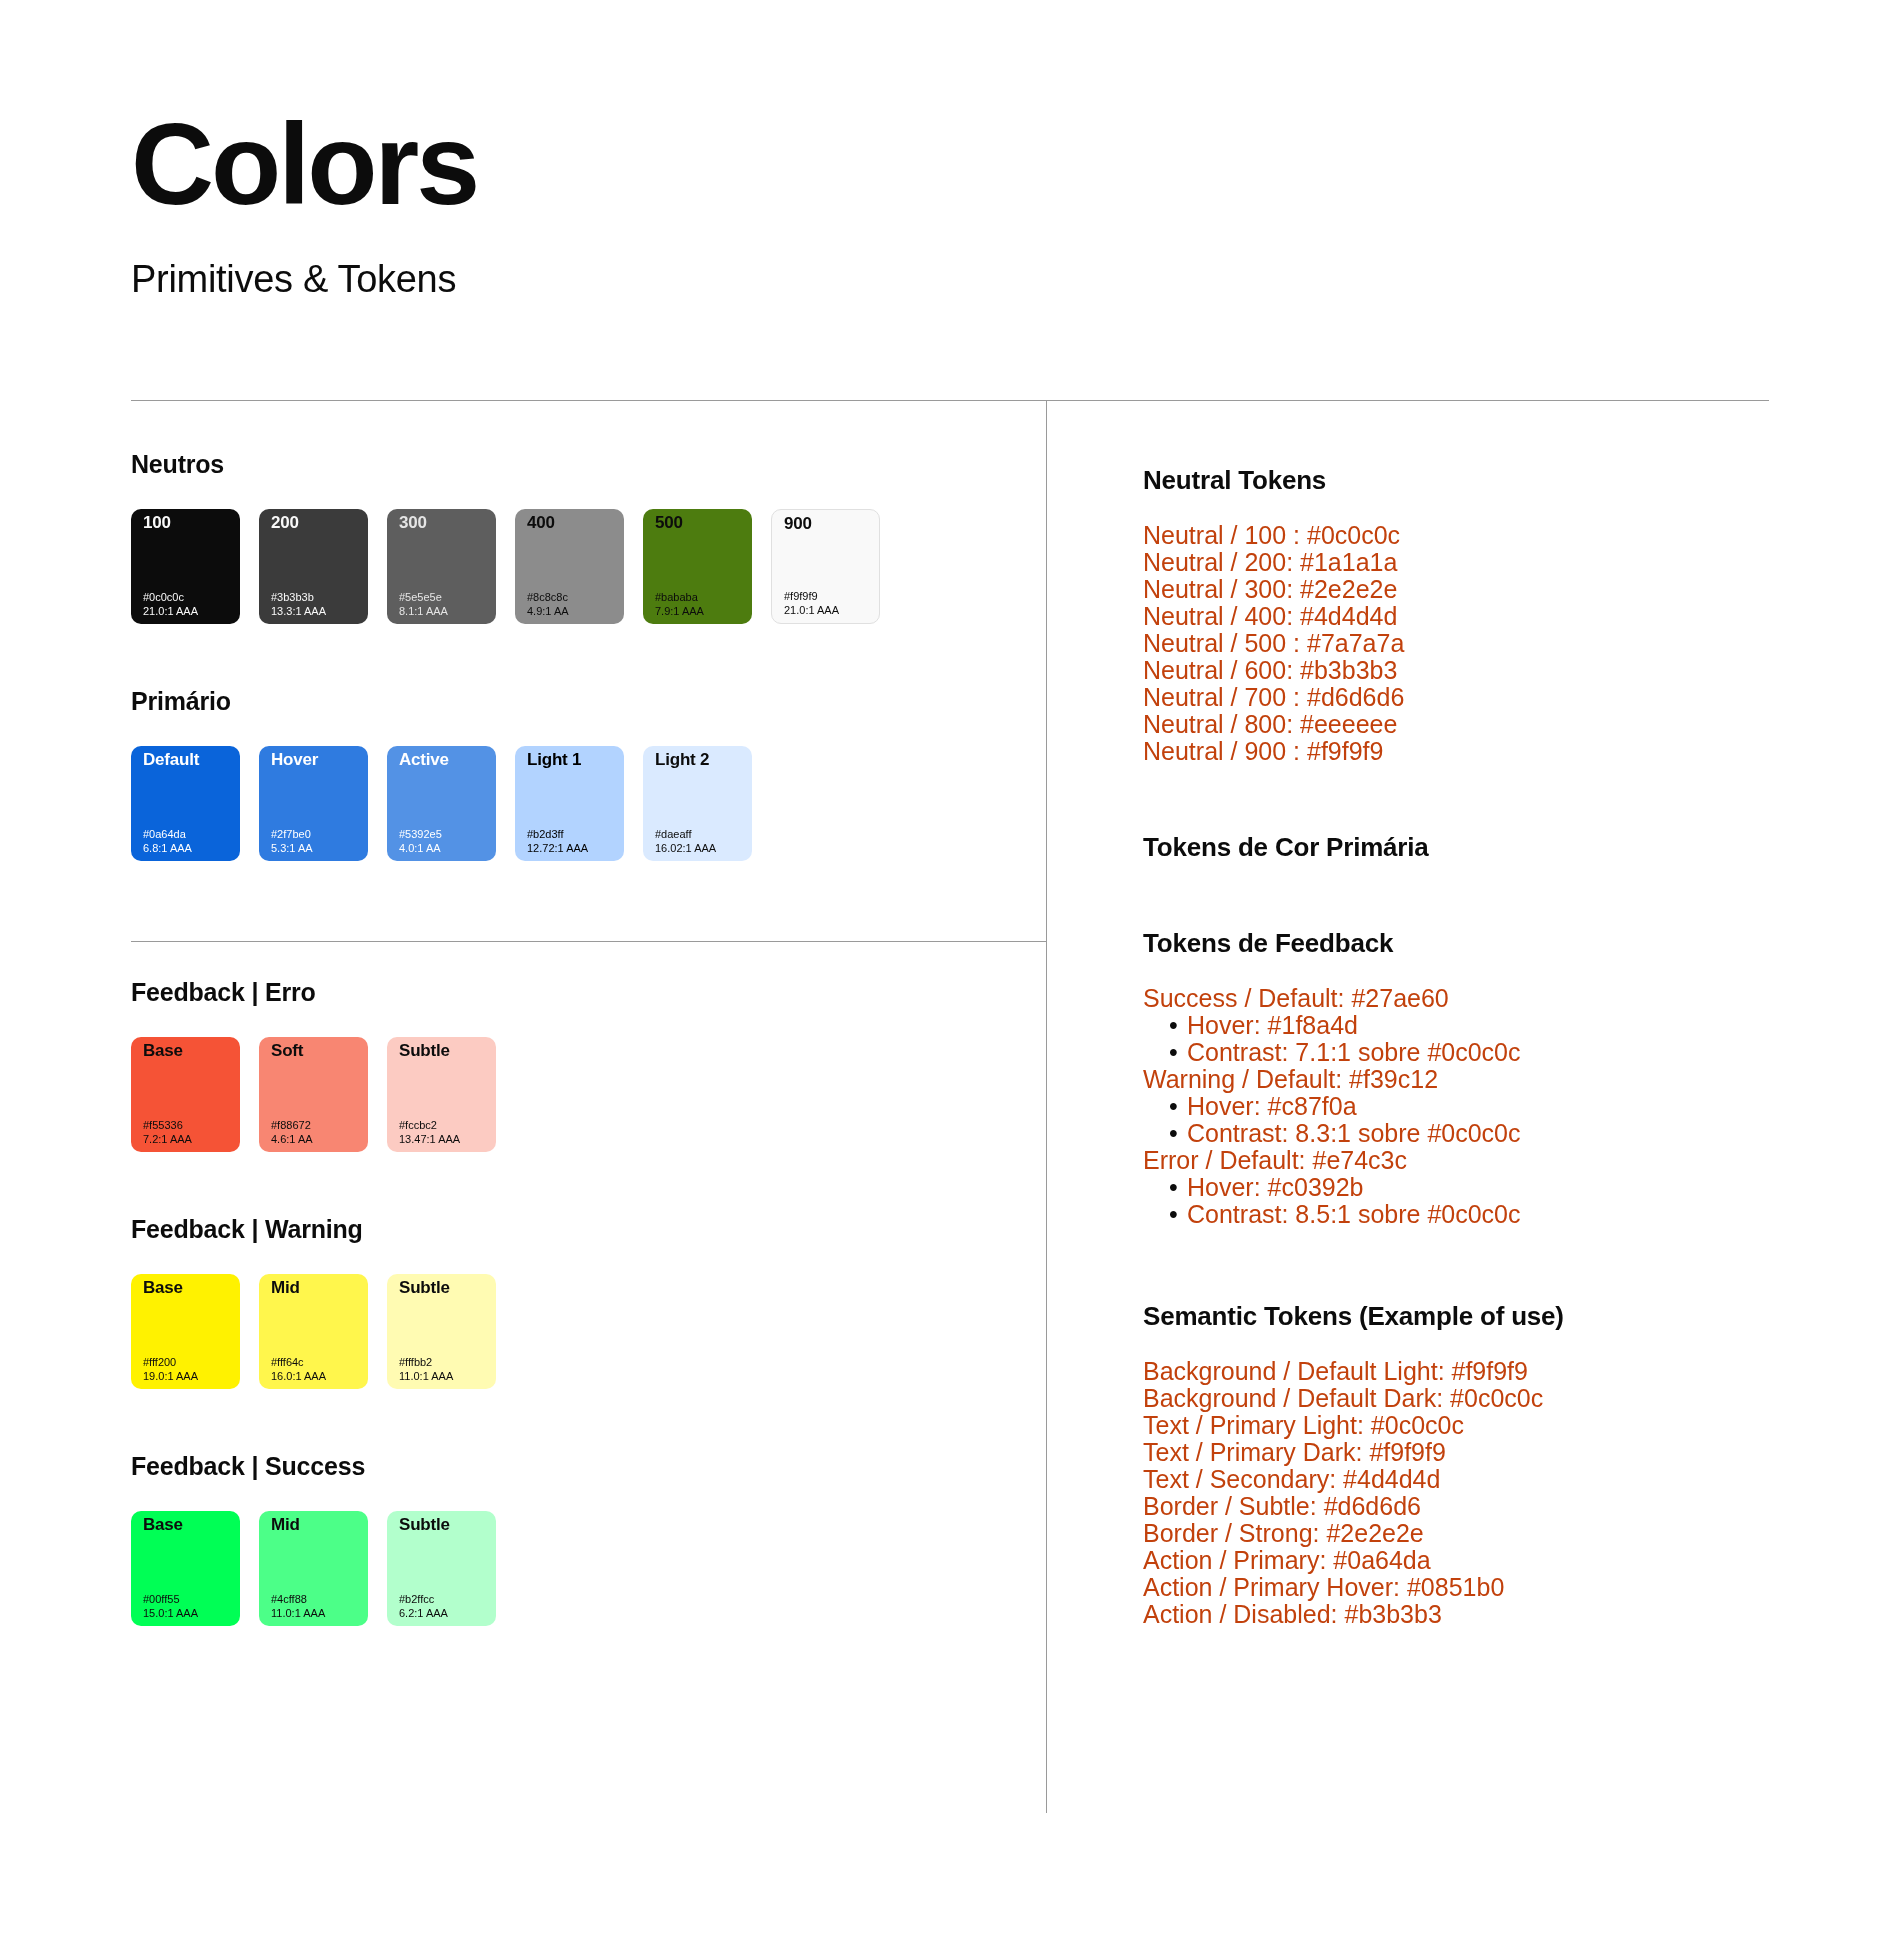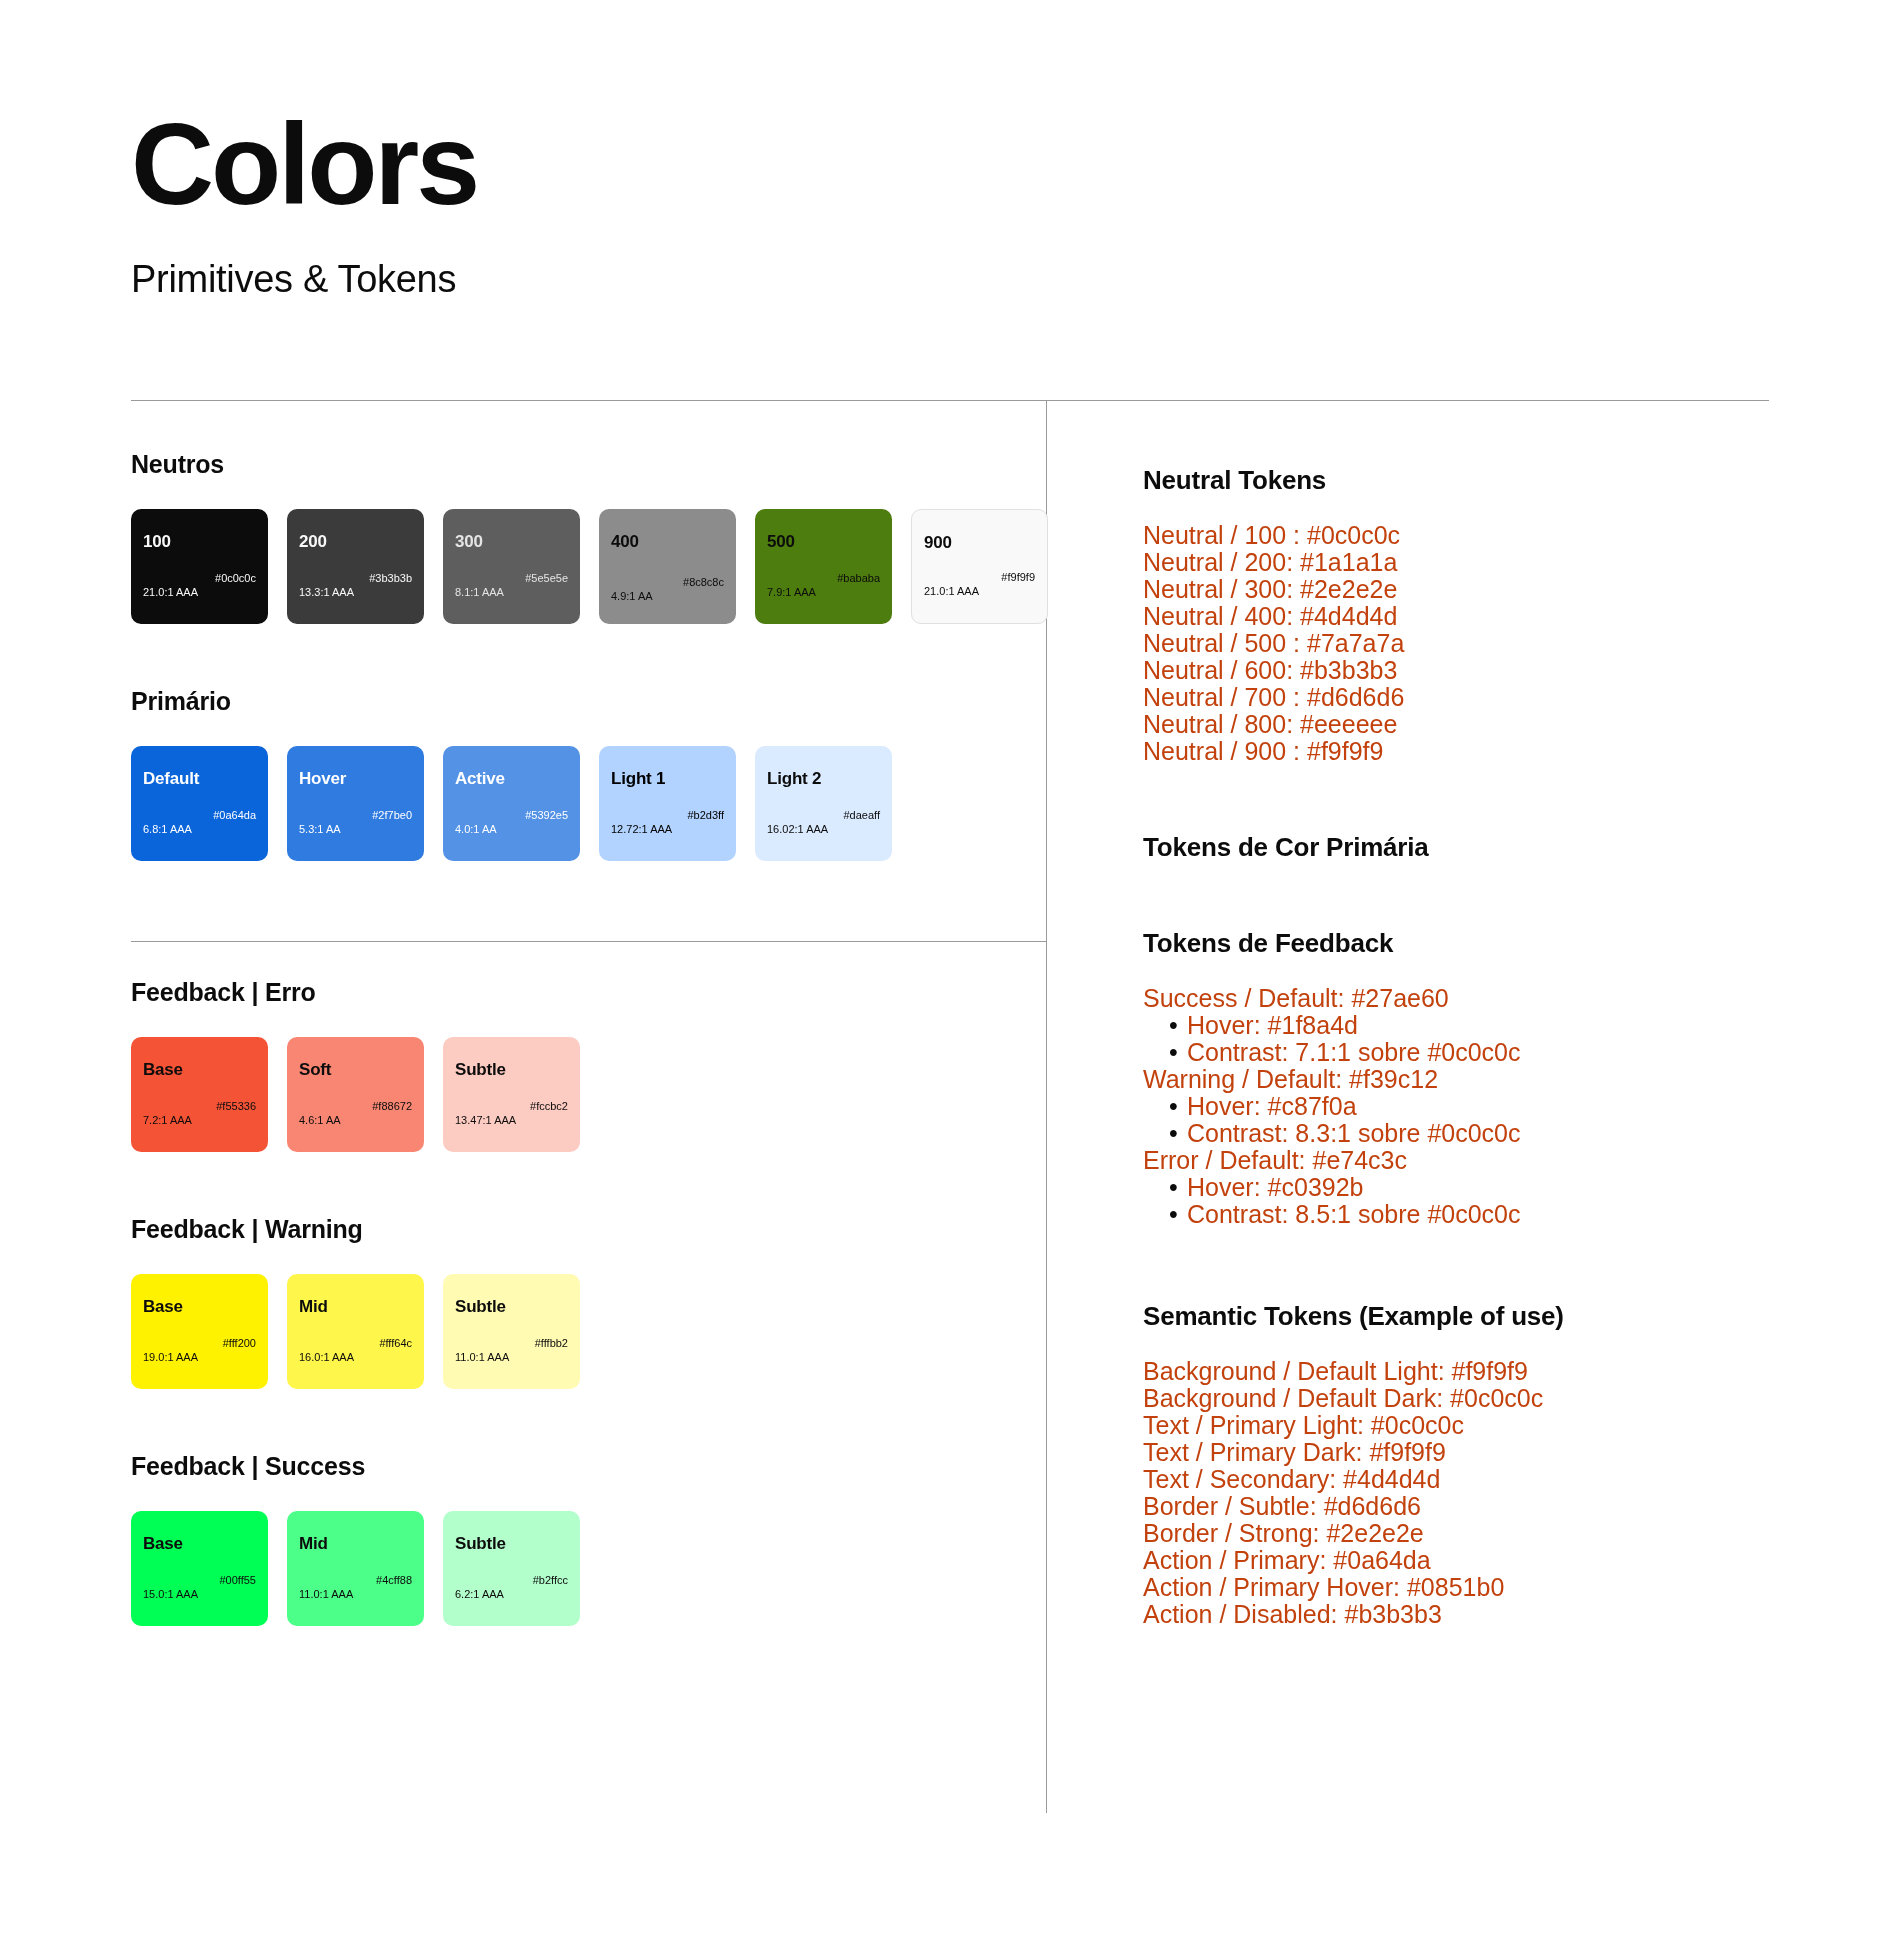--- a/index.html
+++ b/index.html
@@ -78,44 +78,44 @@
   }
 
   .swatch-row {
     display: flex;
     flex-wrap: nowrap;
     gap: 19px;
     margin-top: 30px;
   }
 
   .swatch {
-    width: 137px;
+    width: 109px;
     height: 115px;
     border-radius: 10px;
-    padding: 24px 12px;
+    padding: 5px 12px;
     display: flex;
     flex-direction: column;
     justify-content: space-between;
     flex: 0 0 auto;
   }
 
   .swatch-name {
     font-size: 17px;
     font-weight: 700;
     line-height: 1.1;
     letter-spacing: -0.2px;
   }
 
   .swatch-meta {
     font-size: 11px;
     font-weight: 400;
     line-height: 1.32;
   }
 
-  .swatch-hex { display: block; text-align: right; }
+  .swatch-hex { display: block; }
   .swatch-contrast { display: block; }
 
   
   .right-col { position: absolute; left: 1143px; top: 465px; width: 693px; }
 
   .tok-block { margin-bottom: 0; }
 
   .tok-title {
     font-size: 26px;
     font-weight: 700;

